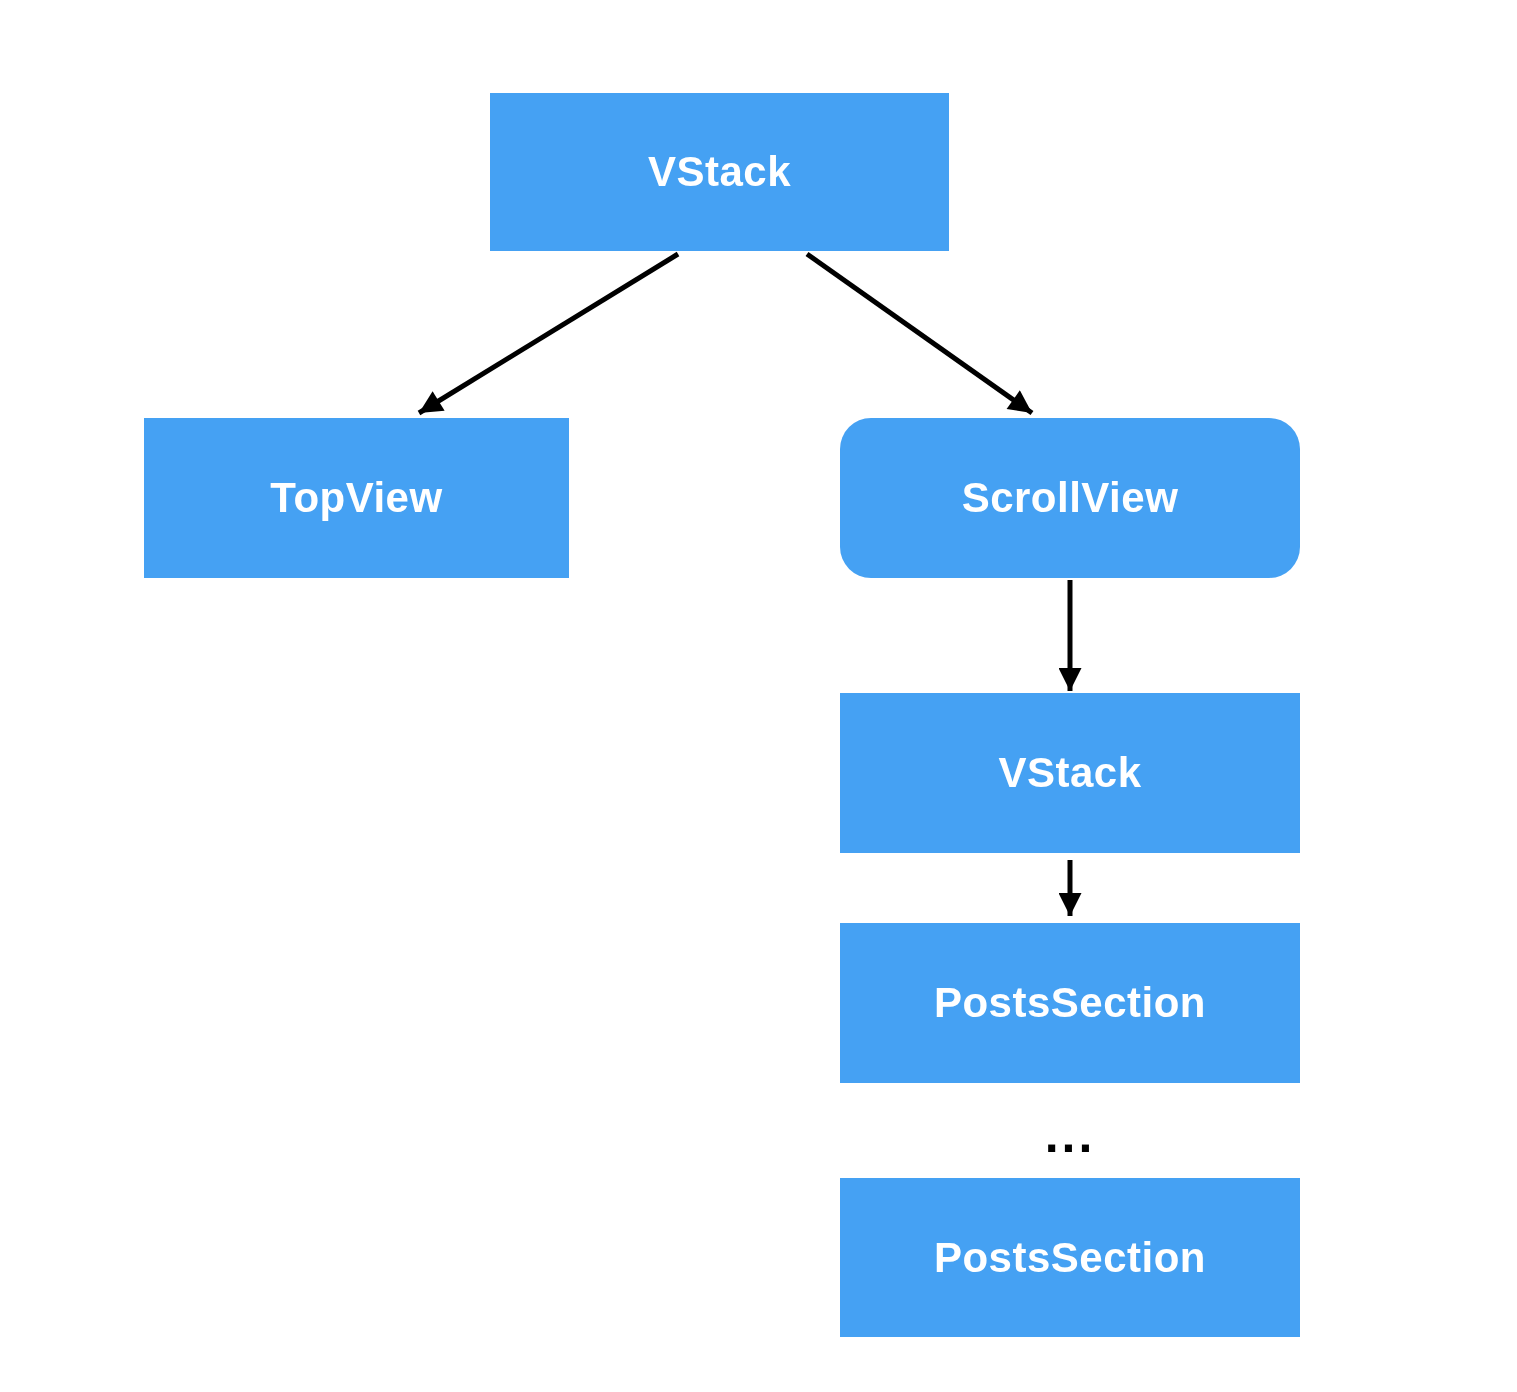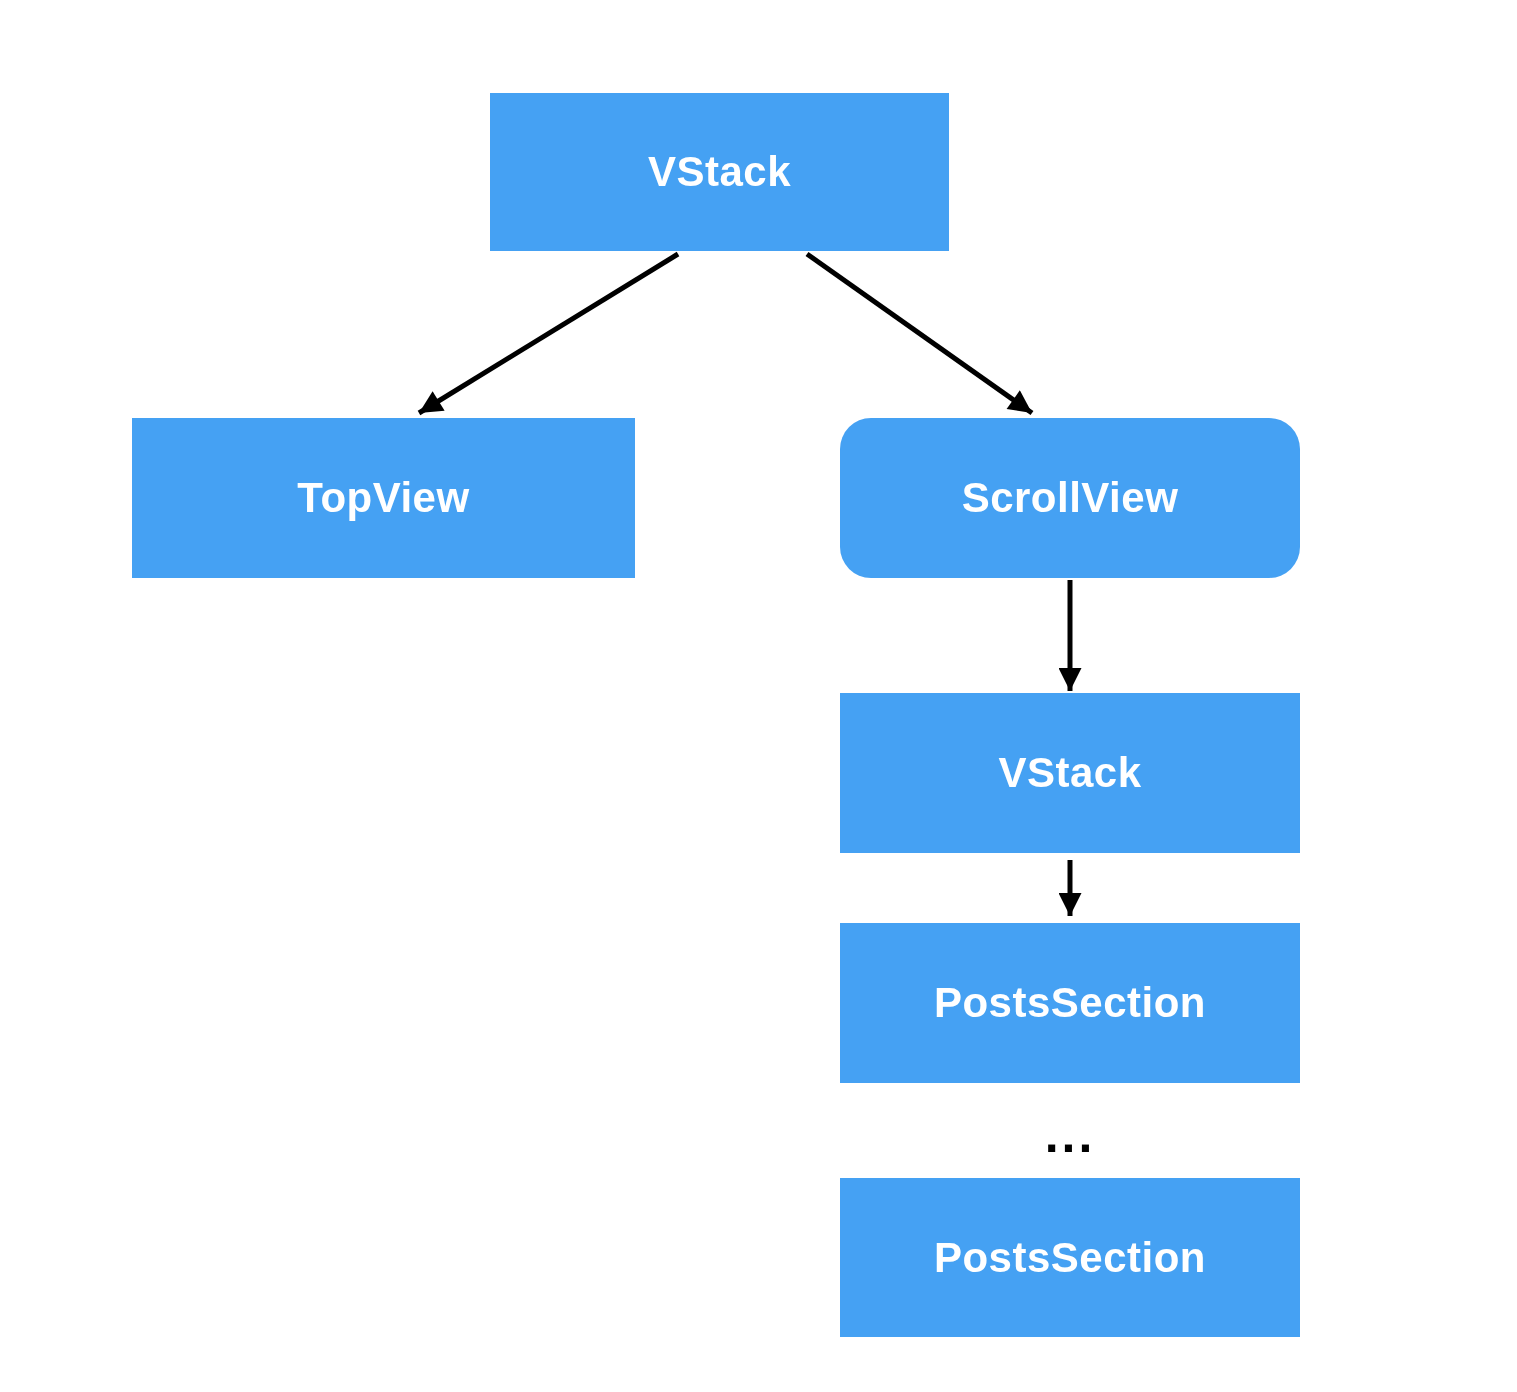--- a/index.html
+++ b/index.html
@@ -35,21 +35,21 @@
     color: var(--node-text);
     display: flex;
     align-items: center;
     justify-content: center;
     font-weight: 700;
     font-size: 42px;
     letter-spacing: 0.5px;
     text-align: center;
   }
   .node-root      { left: 490px; top:  93px; width: 459px; height: 158px; }
-  .node-topview   { left: 132px; top: 418px; width: 503px; height: 160px; }
+  .node-topview   { left: 144px; top: 418px; width: 425px; height: 160px; }
   .node-scroll    { left: 840px; top: 418px; width: 460px; height: 160px; border-radius: 31px; }
   .node-vstack2   { left: 840px; top: 693px; width: 460px; height: 160px; }
   .node-posts1    { left: 840px; top: 923px; width: 460px; height: 160px; }
   .node-posts2    { left: 840px; top: 1178px; width: 460px; height: 159px; }
   .ellipsis {
     position: absolute;
     left: 840px; top: 1098px;
     width: 460px; height: 74px;
     display: flex;
     align-items: center;

